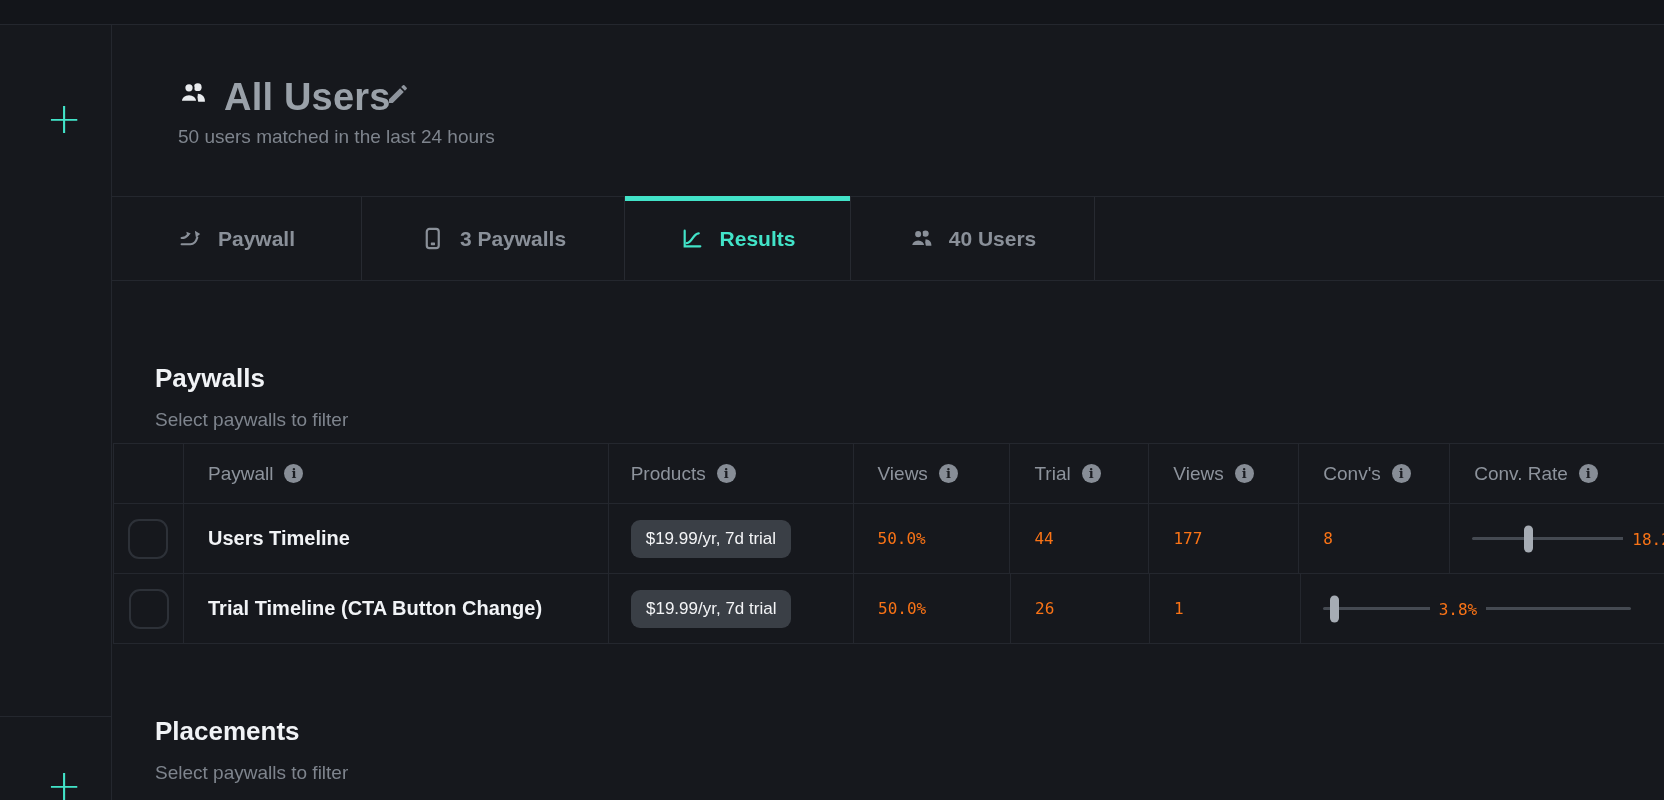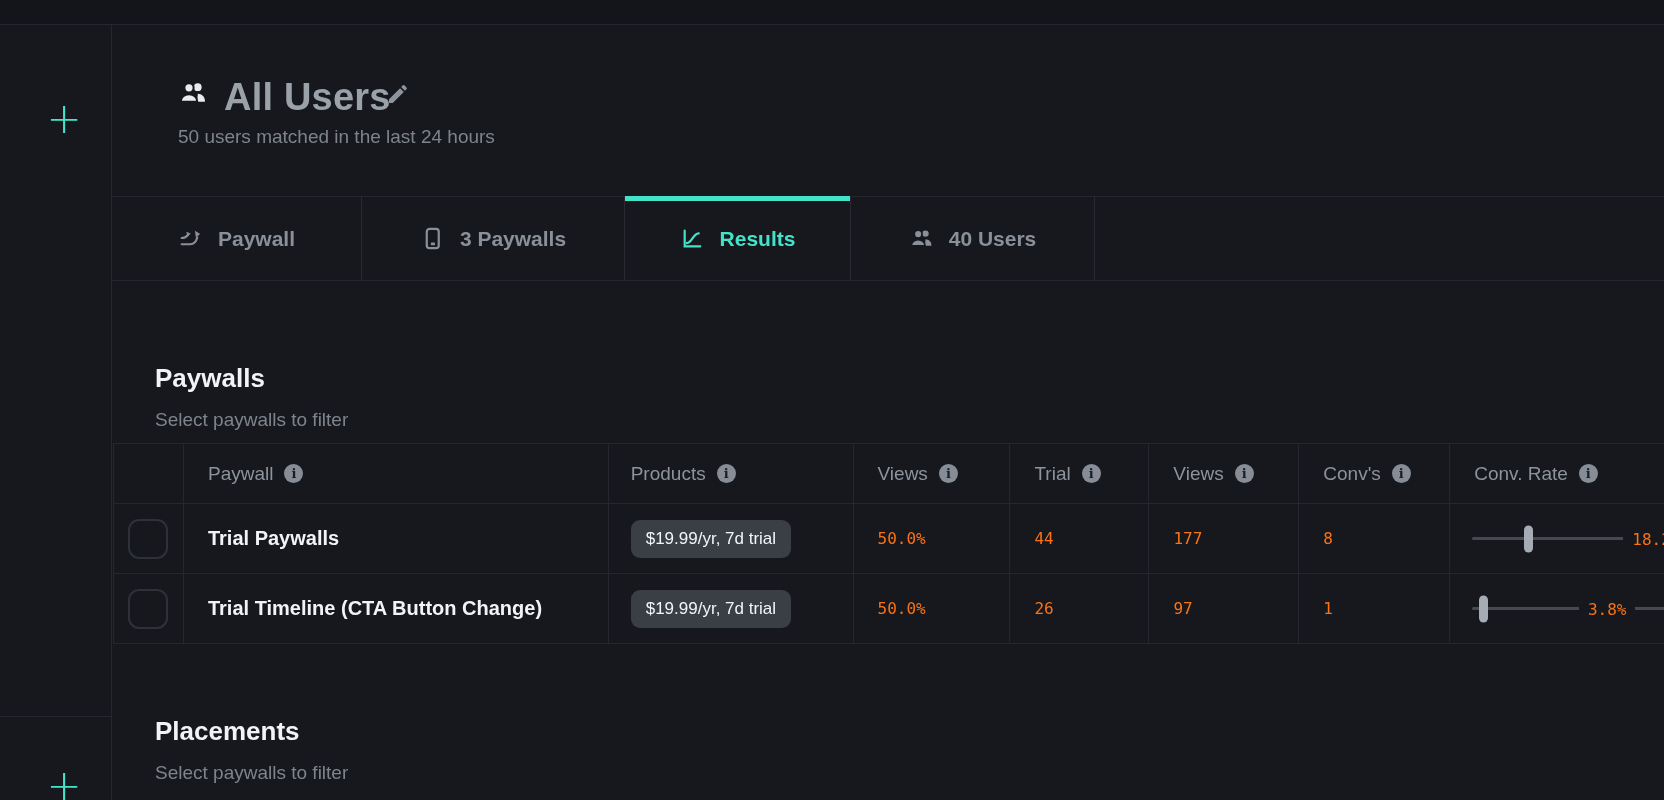--- a/index.html
+++ b/index.html
@@ -188,21 +188,21 @@
         <span class="hlabel">Conv. Rate</span>
         <span class="info">i</span>
       </div>
     </div>
 
     <div class="trow">
       <div class="cell c-check">
         <span class="checkbox"></span>
       </div>
       <div class="cell c-paywall">
-        <span class="pname">Trial Paywalls</span>
+        <span class="pname">Users Timeline</span>
       </div>
       <div class="cell c-products">
         <span class="chip">$19.99/yr, 7d trial</span>
       </div>
       <div class="cell c-weight mono">50.0%</div>
       <div class="cell c-users mono">44</div>
       <div class="cell c-views mono">177</div>
       <div class="cell c-convs mono">8</div>
       <div class="cell c-rate">
         <div class="slider">
@@ -218,21 +218,20 @@
         <span class="checkbox"></span>
       </div>
       <div class="cell c-paywall">
         <span class="pname">Trial Timeline (CTA Button Change)</span>
       </div>
       <div class="cell c-products">
         <span class="chip">$19.99/yr, 7d trial</span>
       </div>
       <div class="cell c-weight mono">50.0%</div>
       <div class="cell c-users mono">26</div>
-      <div class="cell c-views mono">97</div>
       <div class="cell c-convs mono">1</div>
       <div class="cell c-rate">
         <div class="slider">
           <div class="track"></div>
           <div class="handle" style="left: 29.204px;"></div>
           <div class="slider-value mono" style="left: 128.704px;">3.8%</div>
         </div>
       </div>
     </div>
   </div>

